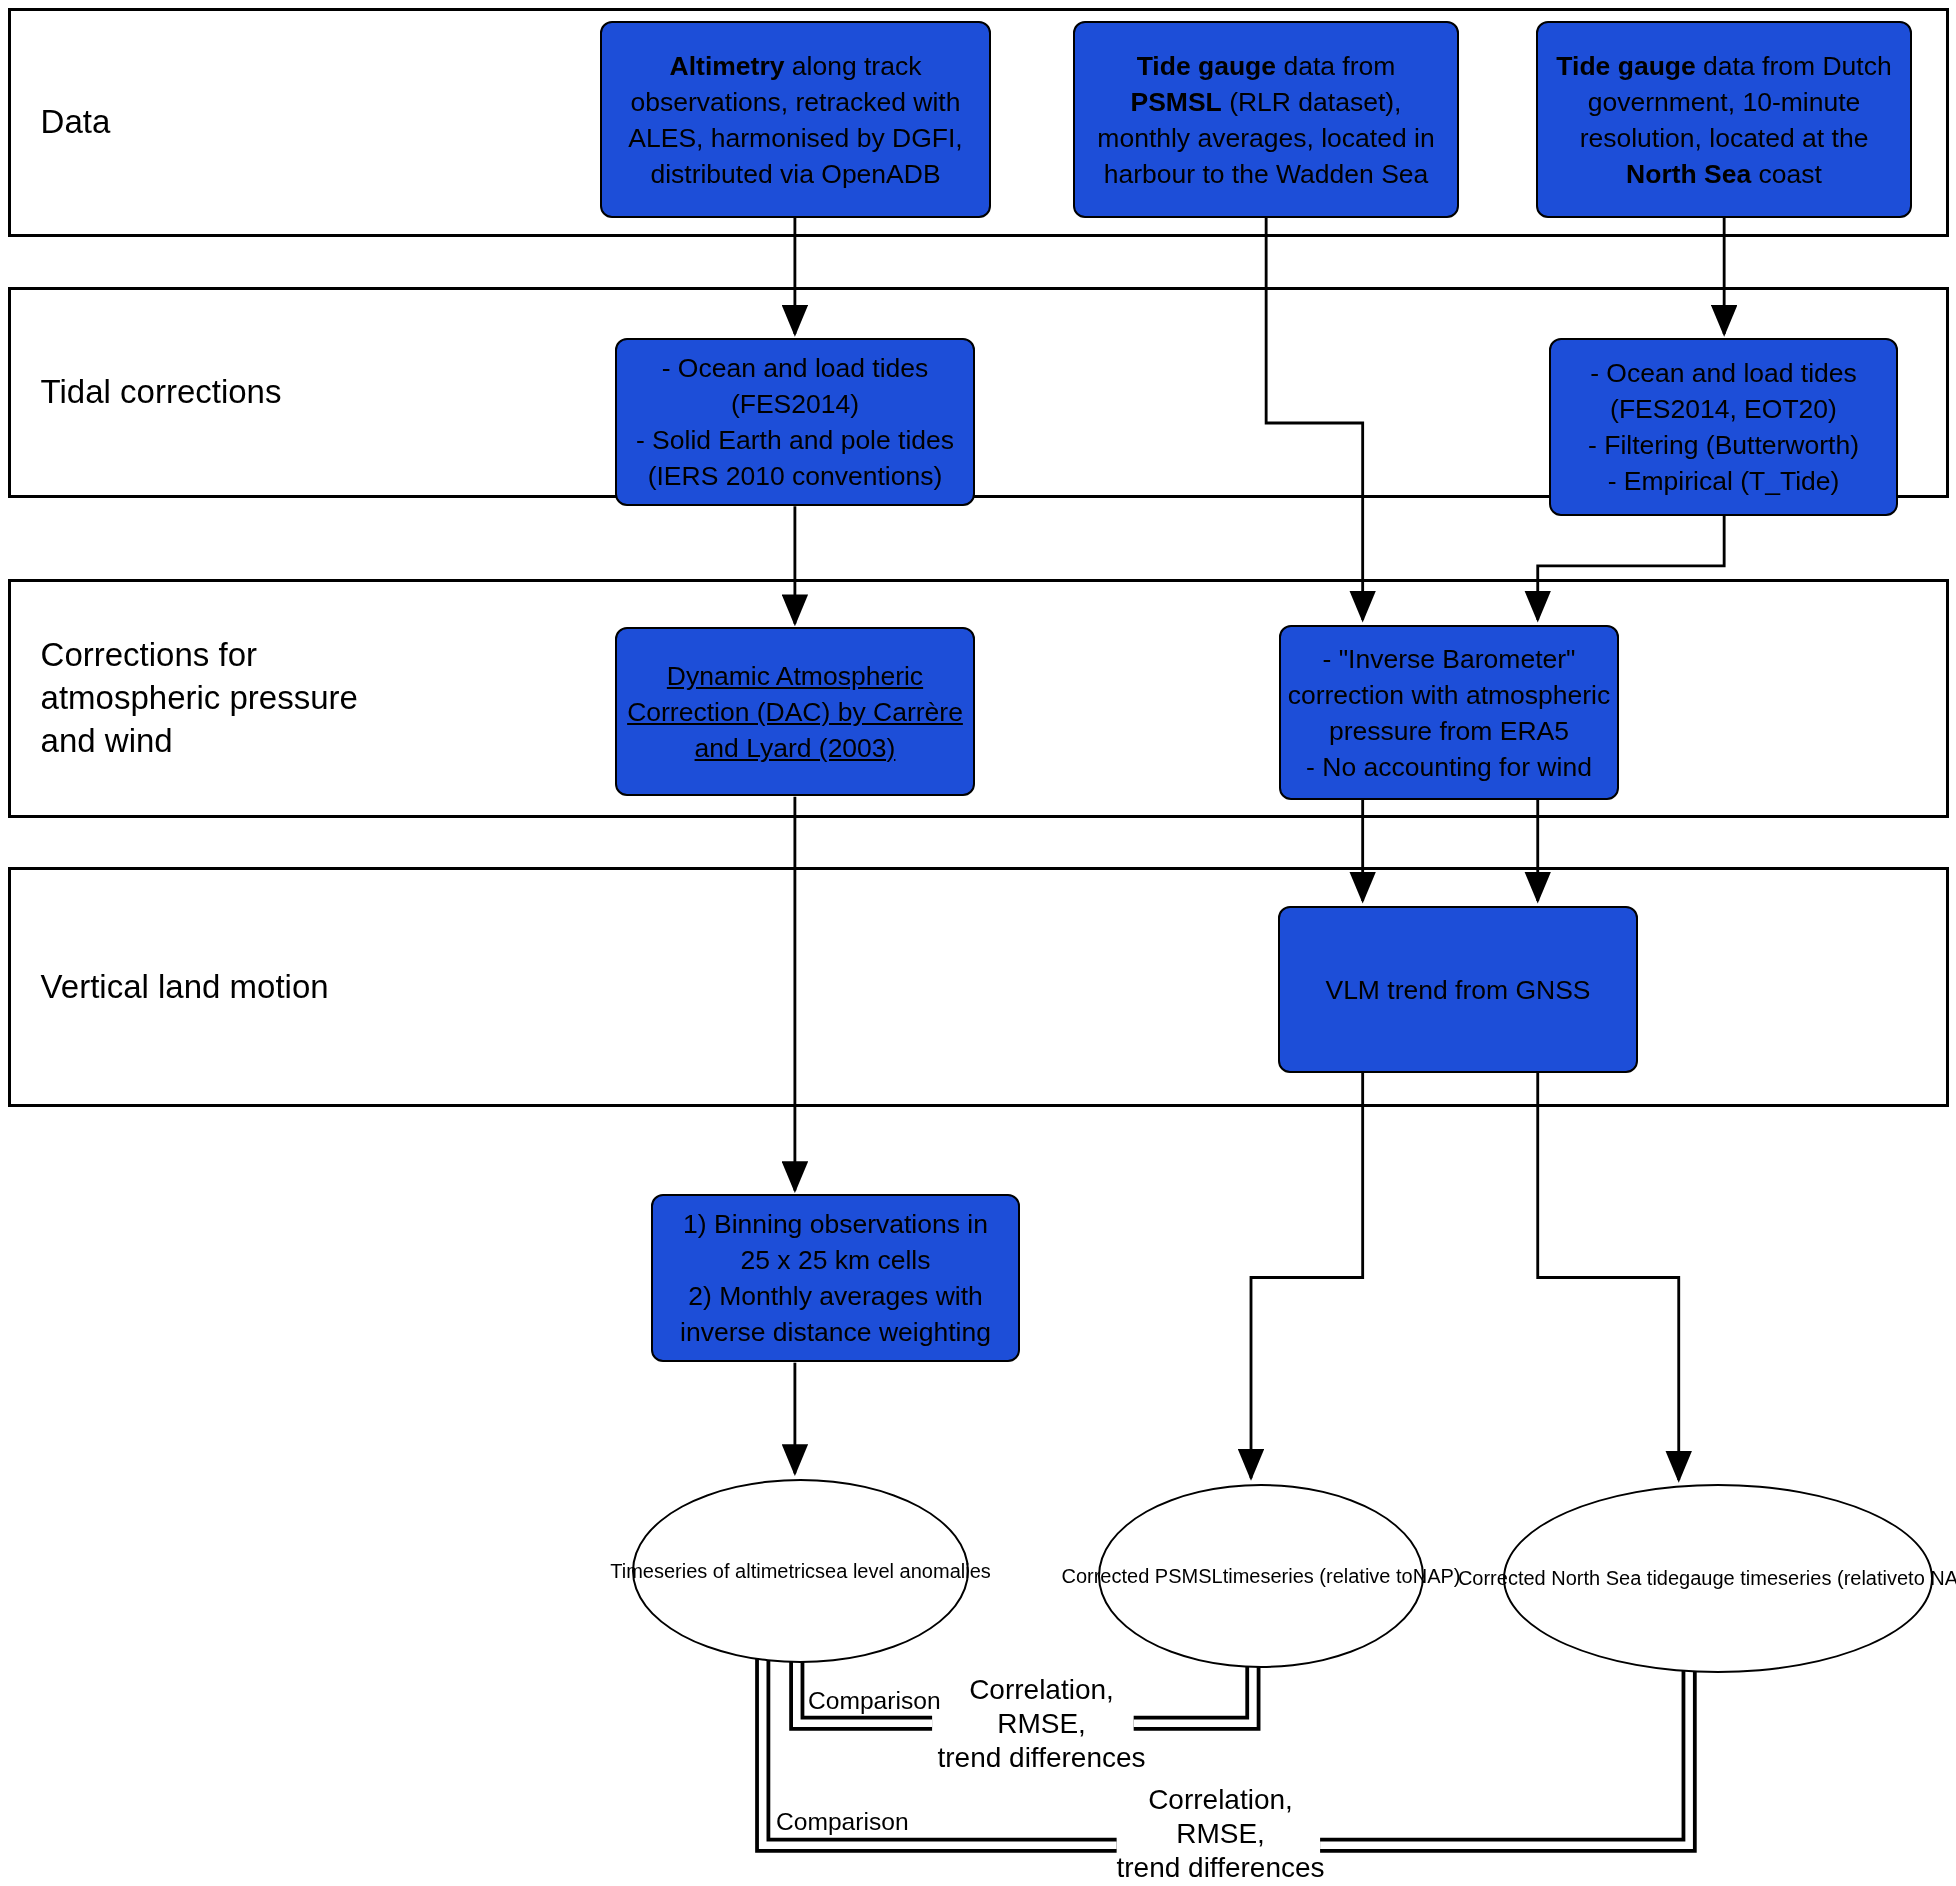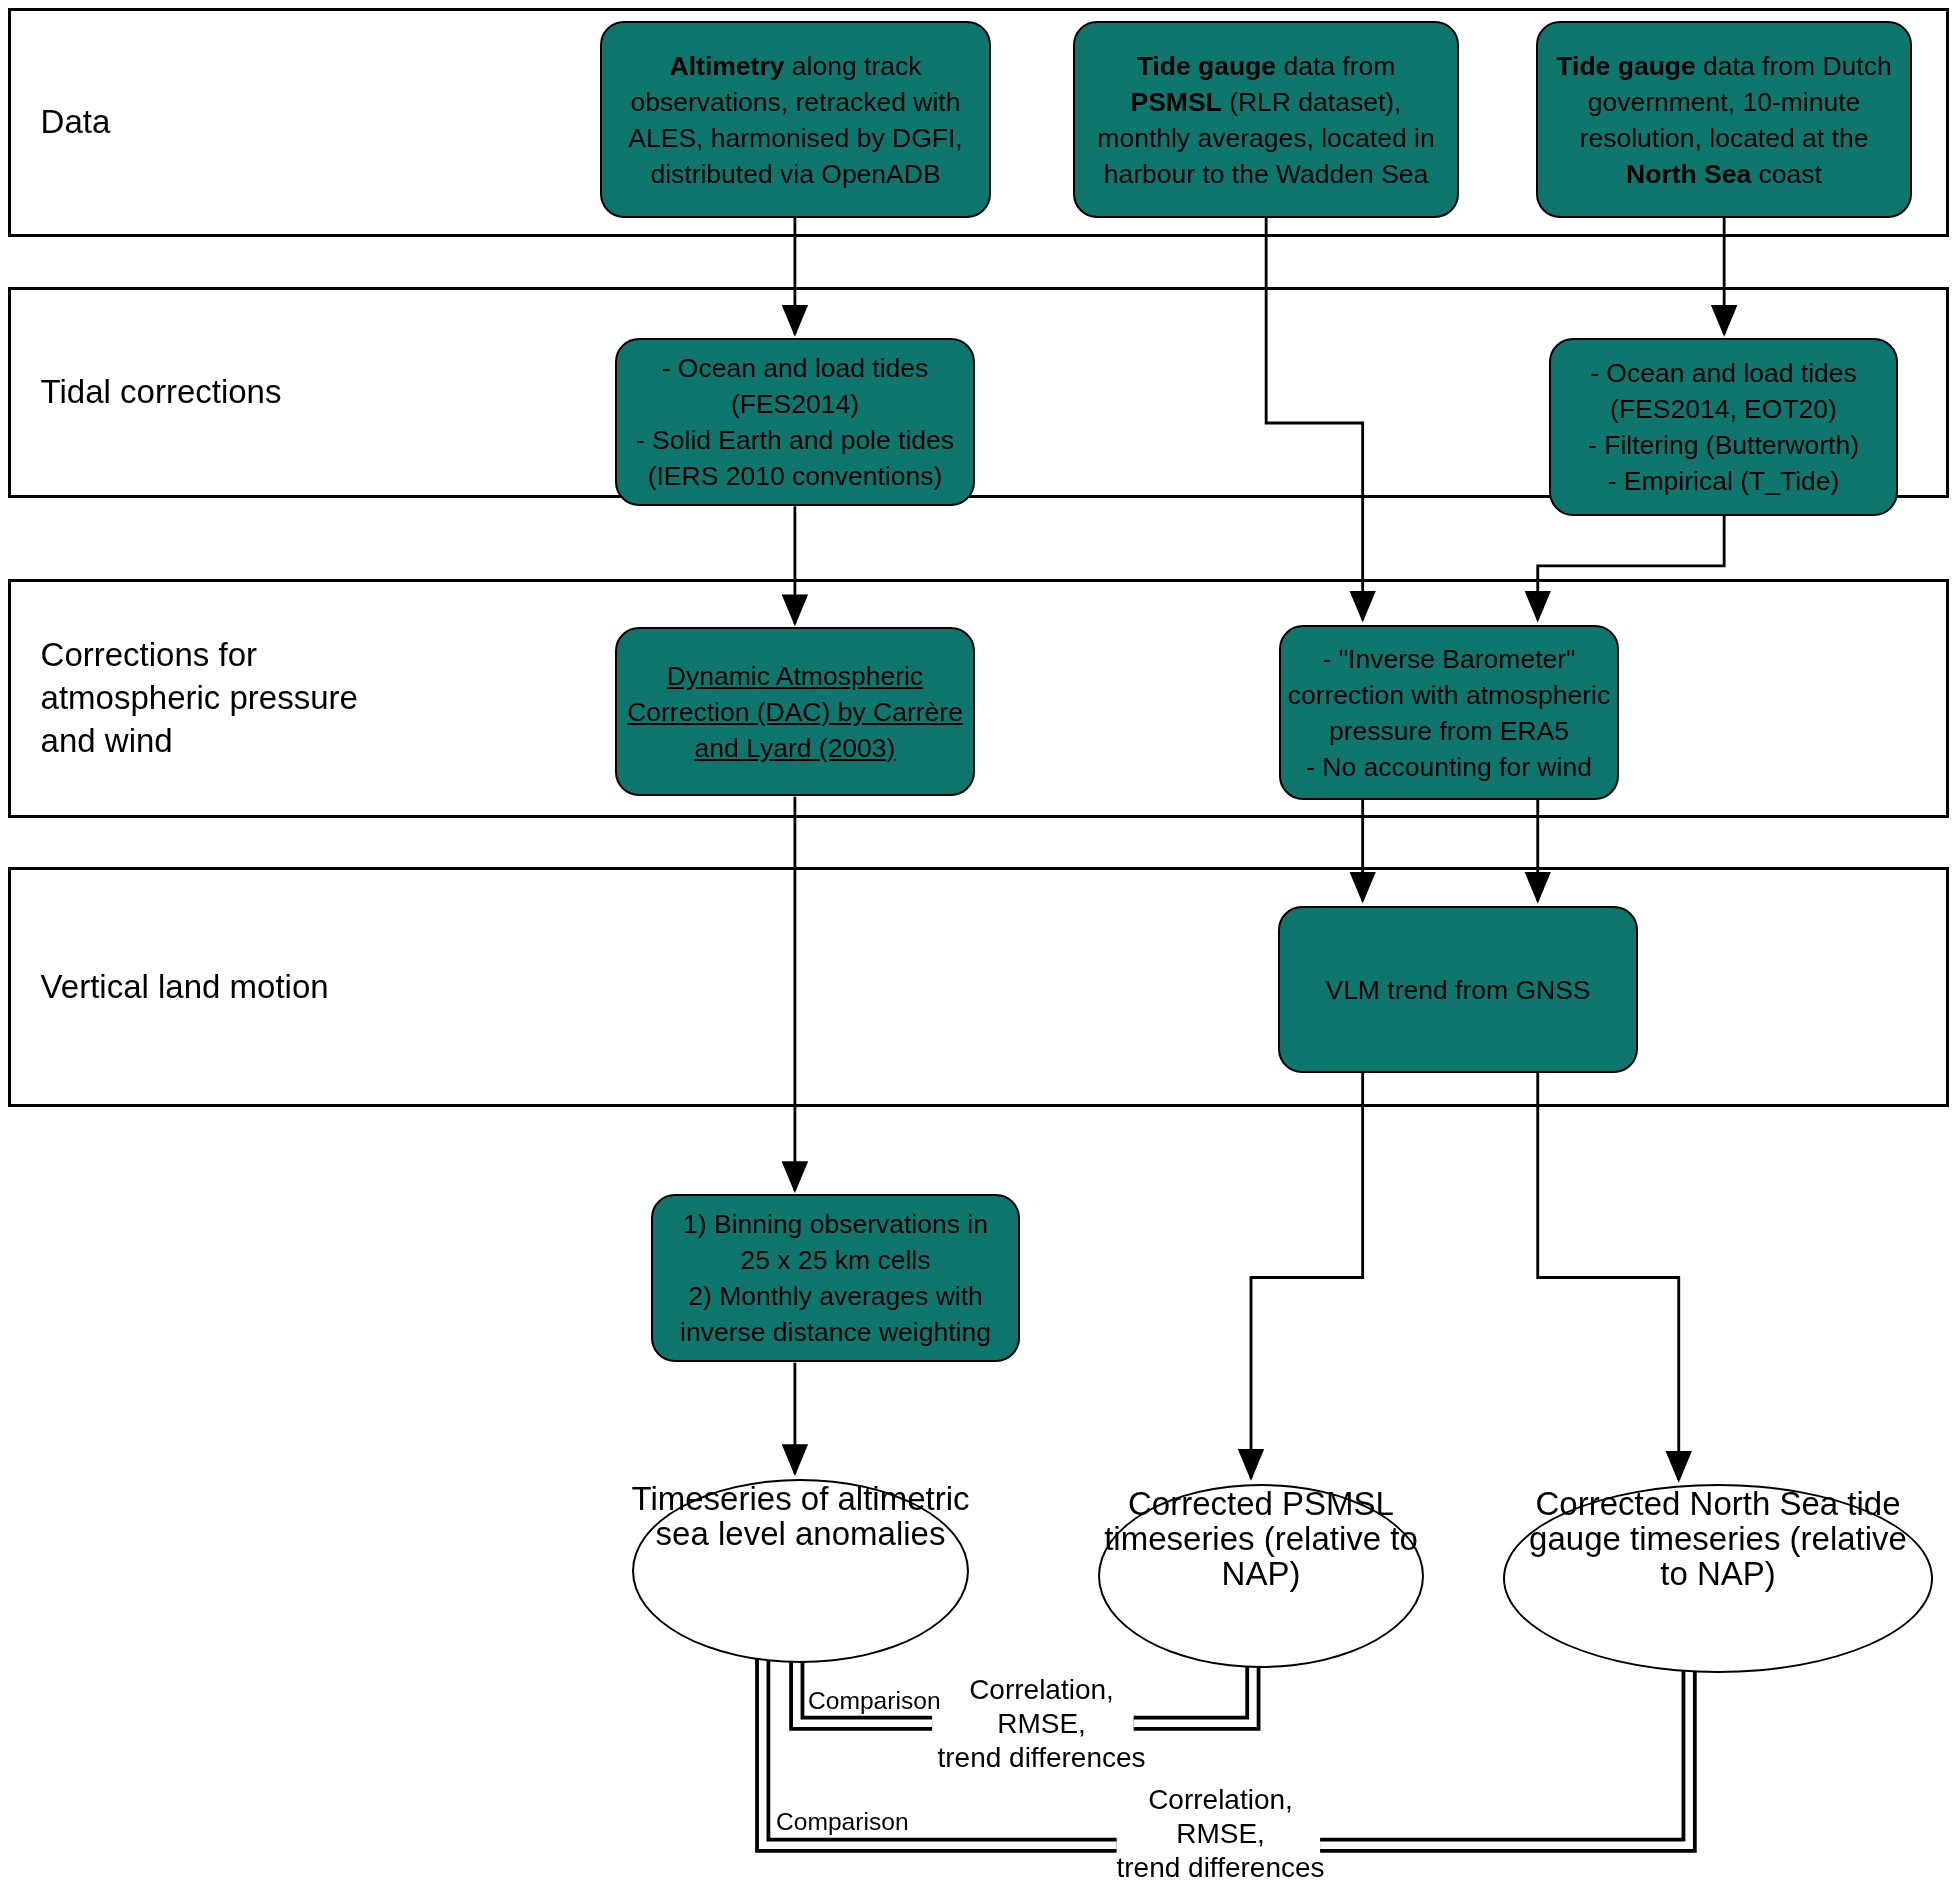--- a/index.html
+++ b/index.html
@@ -9,31 +9,31 @@
   }
   .band {
     position:absolute; left:7.6px; width:1941px; box-sizing:border-box;
     border:3.8px solid #000; background:#fff; z-index:0;
     display:flex; align-items:center; padding-left:30px;
   }
   .band-label { font-size:33px; line-height:1.30; letter-spacing:0; }
   .band-label div { white-space:nowrap; }
   svg.wires { position:absolute; left:0; top:0; z-index:1; }
   .node {
-    position:absolute; box-sizing:border-box; border:2.8px solid #000; border-radius:24px;
-    background:#0f766e; z-index:2; display:flex; flex-direction:column;
+    position:absolute; box-sizing:border-box; border:2.8px solid #000; border-radius:12px;
+    background:#1d4ed8; z-index:2; display:flex; flex-direction:column;
     align-items:center; justify-content:center; text-align:center;
     font-size:26.5px; line-height:36px;
   }
   .node div, .ellipse div { white-space:nowrap; }
   .ellipse {
     position:absolute; box-sizing:border-box; border:2.8px solid #000; border-radius:50%;
-    background:#fff; z-index:2; display:flex; flex-direction:column;
-    align-items:center; text-align:center;
-    font-size:33px; line-height:35px;
+    background:#fff; z-index:2; display:flex; flex-direction:row;
+    align-items:center; justify-content:center; text-align:center;
+    font-size:20px; line-height:35px;
   }
   .fig-label { position:absolute; z-index:3; }
   .comp-label { font-size:24.6px; line-height:28px; }
   .metrics { font-size:28px; line-height:34px; text-align:center; }
   .bold { font-weight:bold; }
 </style>
 </head>
 <body>
 
 <div class="canvas">

